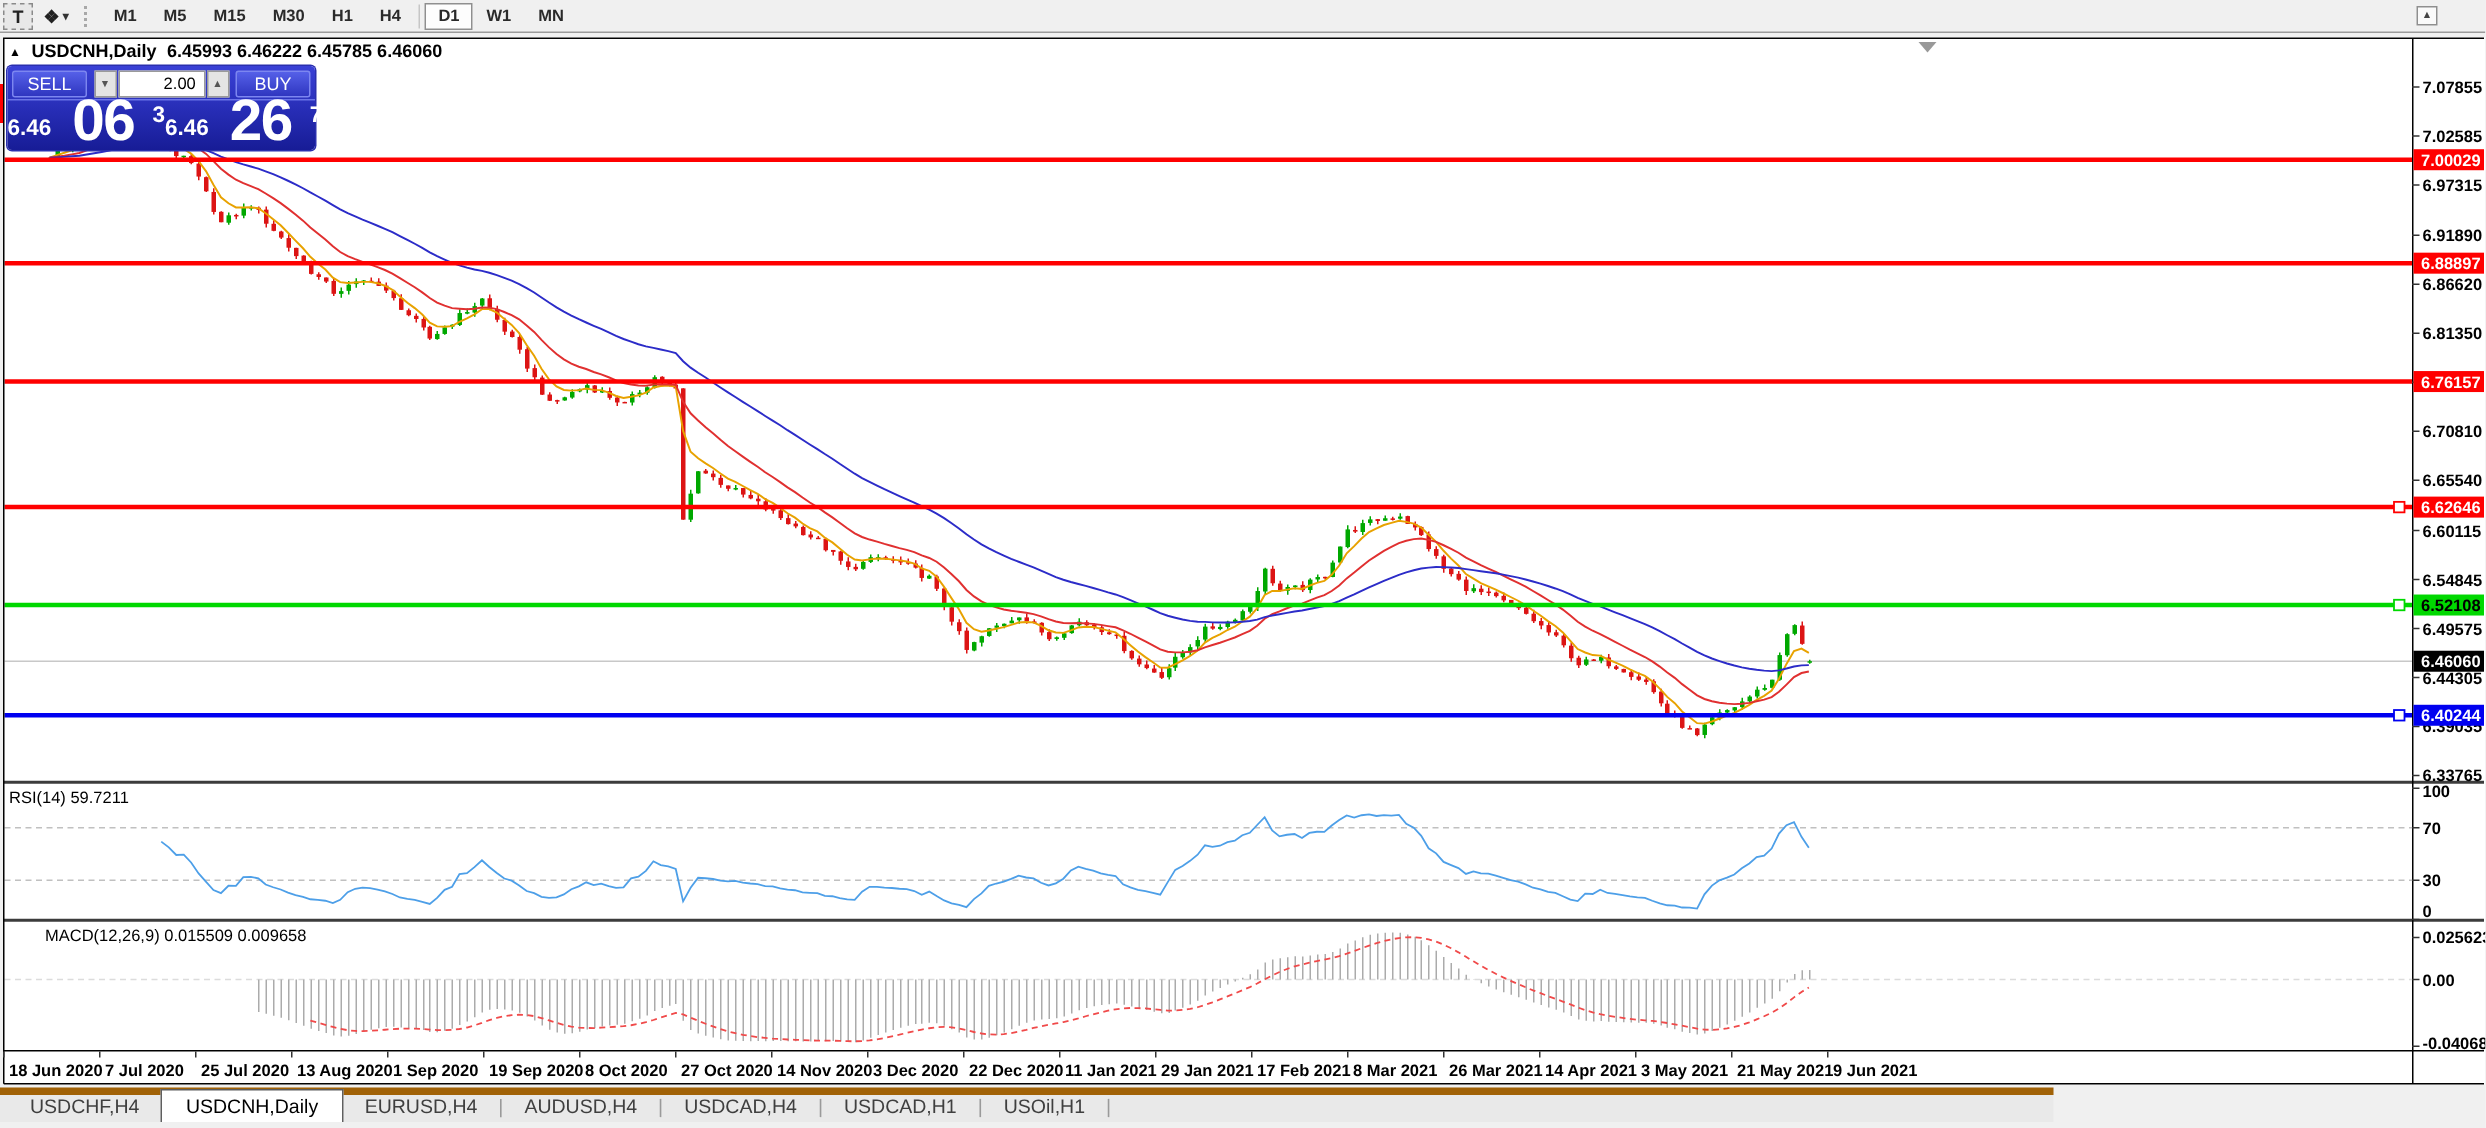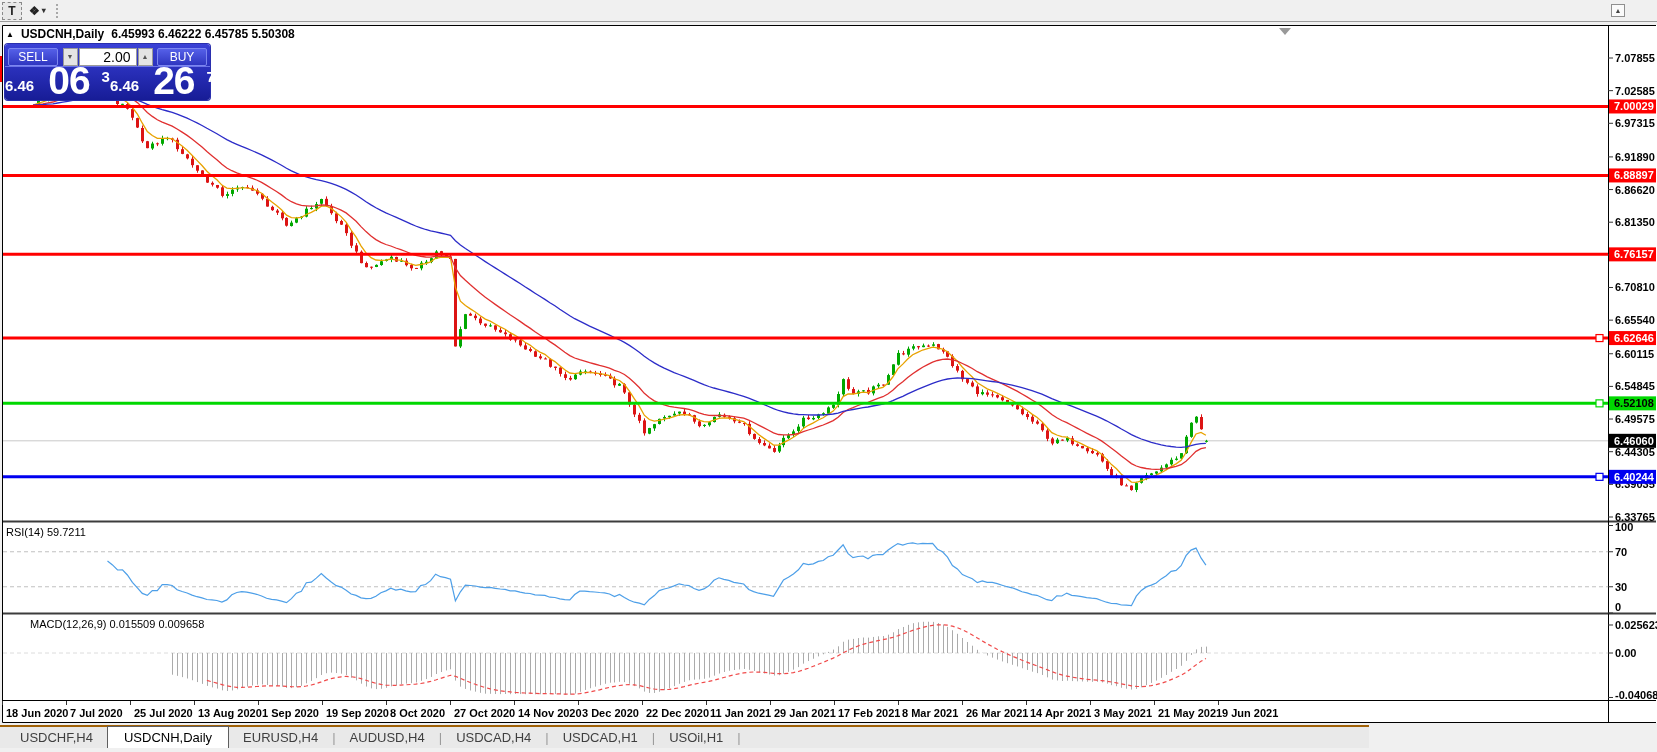--- a/index.html
+++ b/index.html
@@ -19,52 +19,64 @@
 
   
   .title{position:absolute;left:6px;top:27px;z-index:10;display:flex;align-items:center;gap:7px;font-size:12px;font-weight:700;color:#000;}
   .title .tri{font-size:8px;}
   .ind-label{position:absolute;left:6px;z-index:10;font-size:11px;color:#000;}
   .ind-label.rsi{top:526px;text-align:center;}
   .ind-label.macd{top:618px;padding-left:24px;}
 
   
   .ocp{position:absolute;left:5px;top:44px;width:205px;height:56px;z-index:20;border-radius:3px;background:linear-gradient(180deg,#3a41d6 0%,#262cb4 55%,#171c96 100%);box-shadow:0 0 0 1px #2a2fae;}
-  .ocp-top{display:flex;align-items:center;height:23px;padding:3px 3px 0 3px;border-bottom:1px solid #6b74e8;}
+  .ocp-top{display:flex;align-items:flex-start;height:23px;padding:3px 3px 0 3px;border-bottom:1px solid #6b74e8;}
   .ocp-btn{height:18px;width:50px;border:1px solid #7c86f0;border-radius:2px;background:linear-gradient(#5560e8,#2f36c0);color:#fff;font-size:12px;line-height:16px;text-align:center;padding:0;}
   .vol{flex:1;display:flex;align-items:center;justify-content:center;gap:1px;margin:0 4px;}
   .spin{width:15px;height:18px;background:#e4e4e4;border:1px solid #9a9a9a;display:flex;align-items:center;justify-content:center;font-size:7px;color:#555;}
-  .vol-input{width:58px;height:18px;border:1px solid #9a9a9a;font-size:14px;text-align:right;padding:0 5px 0 0;background:#fff;color:#000;}
+  .vol-input{width:58px;height:18px;border:1px solid #9a9a9a;font-size:11px;text-align:right;padding:0 5px 0 0;background:#fff;color:#000;}
   .ocp-prices{display:flex;height:32px;}
   .quote{flex:1;display:flex;align-items:flex-end;justify-content:center;color:#fff;padding-bottom:2px;gap:12px;}
   .q-small{font-size:15px;font-weight:700;margin:0 2px 3px 0;}
   .q-big{font-size:39px;font-weight:700;line-height:0.82;letter-spacing:-1px;}
   .q-sup{font-size:15px;font-weight:700;align-self:flex-start;margin-top:1px;}
   .q-div{width:3px;background:rgba(10,12,90,.55);margin:2px 0;}
 
   
-  .tabbar{position:absolute;left:0;top:725px;width:1369px;height:23px;background:#e9e9e9;border-top:2px solid #a16207;display:flex;align-items:flex-end;z-index:30;padding-left:6px;}
+  .tabbar{position:absolute;left:0;top:725px;width:1369px;height:23px;background:#e9e9e9;border-top:5px solid #a16207;display:flex;align-items:flex-end;z-index:30;padding-left:6px;}
   .tab{height:20px;line-height:20px;padding:0 14px;font-size:13px;color:#3f3f3f;white-space:nowrap;}
   .tab.active{background:#fff;border:1px solid #5f5f5f;border-bottom:none;height:22px;line-height:21px;color:#000;padding:0 16px;}
   .tabsep{color:#9a9a9a;font-size:13px;line-height:20px;}
 
   svg{position:absolute;left:0;top:0;z-index:1;}
 </style>
 </head>
 <body>
 
 <div class="screen">
 
   <div class="toolbar">
     <div class="tool dashedbox">T</div>
     <div class="tool">
       <span>❖</span>
       <span class="caret">▾</span>
     </div>
     <div class="grip"></div>
+    <div id="tf-row" style="display:flex;align-items:center;">
+        <div class="tfbtn">M1</div>
+        <div class="tfbtn">M5</div>
+        <div class="tfbtn">M15</div>
+        <div class="tfbtn">M30</div>
+        <div class="tfbtn">H1</div>
+        <div class="tfbtn">H4</div>
+        <div class="tfsep"></div>
+        <div class="tfbtn active">D1</div>
+        <div class="tfbtn">W1</div>
+        <div class="tfbtn">MN</div>
+      </div>
     <div class="overflow-btn">▲</div>
   </div>
 
   <svg id="chart-svg" width="1657" height="752">
       <defs>
         <clipPath id="clipMain">
           <rect x="3" y="26" width="1605" height="494"></rect>
         </clipPath>
         <clipPath id="clipRsi">
           <rect x="3" y="523" width="1605" height="90"></rect>
@@ -899,21 +911,21 @@
         <line x1="1218.5" y1="701" x2="1218.5" y2="705" stroke="#333"></line>
         <text x="1222" y="717">9 Jun 2021</text>
       </g>
       <path d="M1279 28 L1291 28 L1285 35 Z" fill="#999"></path>
       <rect x="0" y="56" width="2" height="26" fill="#FF0000"></rect>
     </svg>
 
   <div class="title">
     <span class="tri">▲</span>
     <span>USDCNH,Daily</span>
-    <span>6.45993 6.46222 6.45785 5.50308</span>
+    <span>6.45993 6.46222 6.45785 6.46060</span>
   </div>
 
   <div class="ocp">
     <div class="ocp-top">
       <button class="ocp-btn">SELL</button>
       <div class="vol">
         <div class="spin">
             <span>▼</span>
           </div>
         <input class="vol-input" value="2.00" style="">

